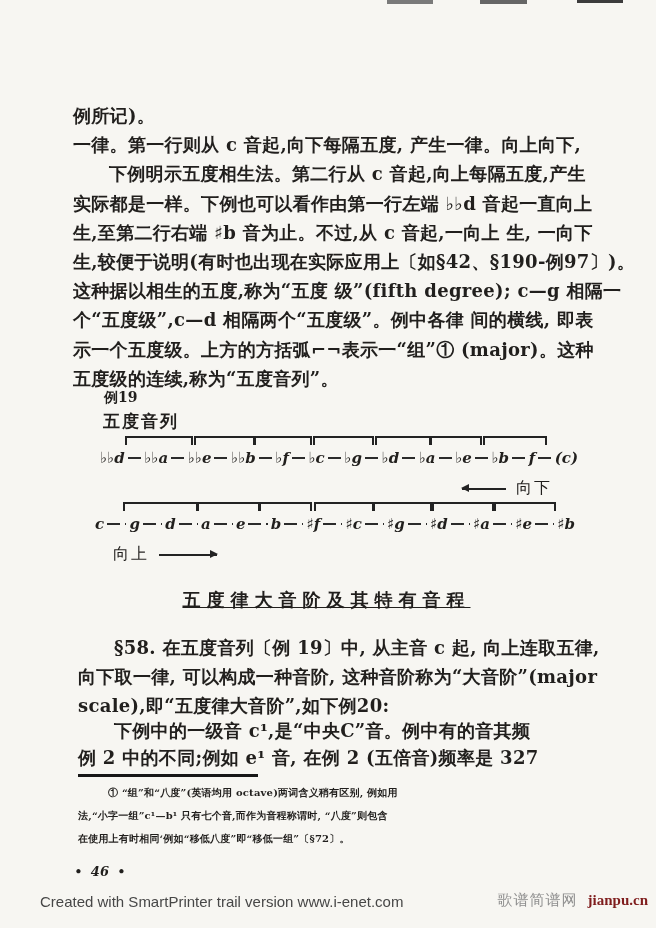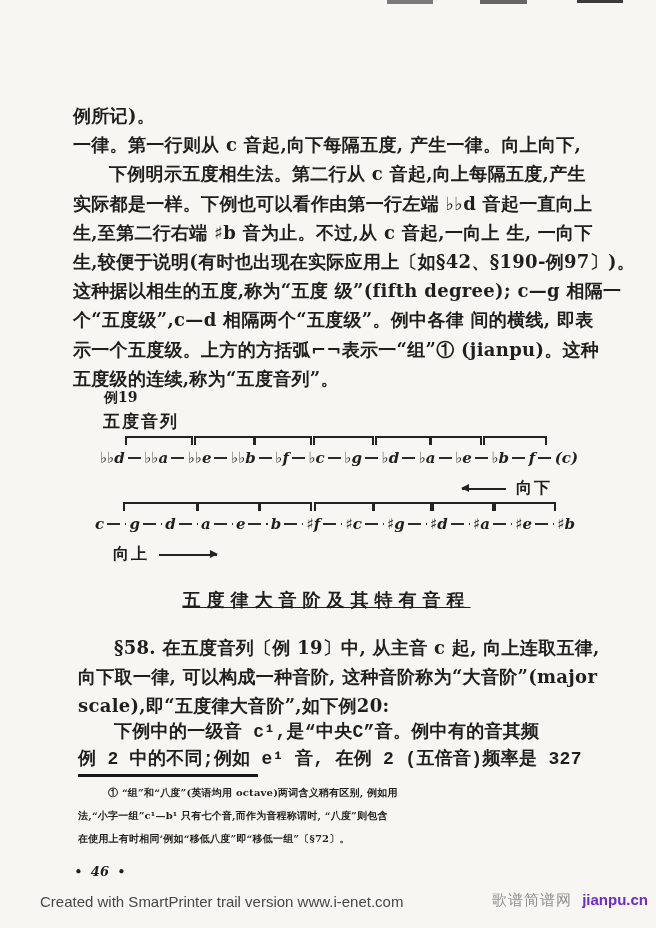--- a/index.html
+++ b/index.html
@@ -29,63 +29,63 @@
   .conn{flex:1 1 auto;height:2px;min-width:8px;align-self:center;margin:0 3px;
         background:repeating-linear-gradient(90deg,#2b2b2b 0 13px,rgba(0,0,0,0) 13px 18px);}
   .dir-down{position:absolute;top:42px;right:16px;display:flex;align-items:center;}
   .dir-up{position:absolute;top:42px;left:8px;display:flex;align-items:center;}
   .arrow-line{width:44px;height:2px;background:#232323;position:relative;}
   .arrow-line.left::before{content:"";position:absolute;left:-1px;top:-4px;
     border-top:4px solid transparent;border-bottom:4px solid transparent;border-right:8px solid #232323;}
   .arrow-line.rightward{width:58px;}
   .arrow-line.rightward::after{content:"";position:absolute;right:-1px;top:-4px;
     border-top:4px solid transparent;border-bottom:4px solid transparent;border-left:8px solid #232323;}
-  .dir-label{font-size:16px;font-weight:700;margin:0 10px;letter-spacing:2px;}
+  .dir-label{font-size:16px;font-weight:400;margin:0 10px;letter-spacing:2px;}
 
   .heading{position:absolute;left:78px;top:588px;width:497px;text-align:center;
            font-size:18px;font-weight:700;letter-spacing:6px;text-decoration:underline;}
 
   .sec58{position:absolute;left:78px;top:636px;width:505px;}
-  .para2{position:absolute;left:78px;top:719px;width:505px;font-family:Liberation Mono, monospace;}
+  .para2{position:absolute;left:78px;top:719px;width:505px;}
   .para2 .bline{height:27px;}
 
   .sep{position:absolute;left:78px;top:774px;width:180px;height:3px;background:#171717;}
   .footnote{position:absolute;left:78px;top:786px;width:505px;}
   .fline{height:23px;font-size:10px;letter-spacing:.2px;white-space:nowrap;font-weight:600;}
   .findent{text-indent:30px;}
 
   .pageno{position:absolute;left:74px;top:847px;font-size:15px;display:flex;align-items:center;}
   .pageno .num{font-style:italic;font-weight:700;font-size:13px;margin:17px 8px;}
 
   .footer-left{position:absolute;left:40px;top:893px;
     font-family:"Liberation Sans","DejaVu Sans",sans-serif;font-size:15px;color:#474747;}
   .footer-right{position:absolute;right:8px;top:891px;font-size:15px;
     font-family:"Liberation Sans","DejaVu Sans",sans-serif;}
   .site-name{color:#8f8f8f;letter-spacing:1px;}
-  .site-domain{color:#6d28d9;font-weight:700;margin-left:6px;}
+  .site-domain{color:#7f1d1d;font-weight:700;margin-left:6px;font-family:Liberation Serif, serif;}
 </style>
 </head>
 <body>
 
 <div class="page">
 
   <div class="bar bar1"></div>
   <div class="bar bar2"></div>
   <div class="bar bar3"></div>
 
   <div class="body-block">
     <div class="bline">例所记)。</div>
     <div class="bline">一律。第一行则从 c 音起,向下每隔五度, 产生一律。向上向下,</div>
     <div class="bline indent">下例明示五度相生法。第二行从 c 音起,向上每隔五度,产生</div>
     <div class="bline">实际都是一样。下例也可以看作由第一行左端 ♭♭d 音起一直向上</div>
     <div class="bline">生,至第二行右端 ♯b 音为止。不过,从 c 音起,一向上 生, 一向下</div>
     <div class="bline">生,较便于说明(有时也出现在实际应用上〔如§42、§190-例97〕)。</div>
     <div class="bline">这种据以相生的五度,称为“五度 级”(fifth degree); c—g 相隔一</div>
     <div class="bline">个“五度级”,c—d 相隔两个“五度级”。例中各律 间的横线, 即表</div>
-    <div class="bline">示一个五度级。上方的方括弧⌐¬表示一“组”① (jianpu)。这种</div>
+    <div class="bline">示一个五度级。上方的方括弧⌐¬表示一“组”① (major)。这种</div>
     <div class="bline">五度级的连续,称为“五度音列”。</div>
   </div>
 
   <div class="ex-label">例19</div>
   <div class="ex-title">五度音列</div>
 
   <div class="note-row row1">
     <div class="brk" style="left:25px;width:64px;"></div>
     <div class="brk" style="left:94px;width:57px;"></div>
     <div class="brk" style="left:154px;width:54px;"></div>

